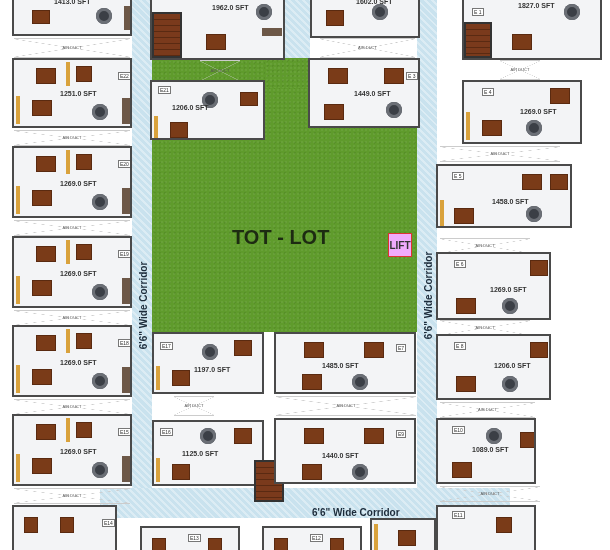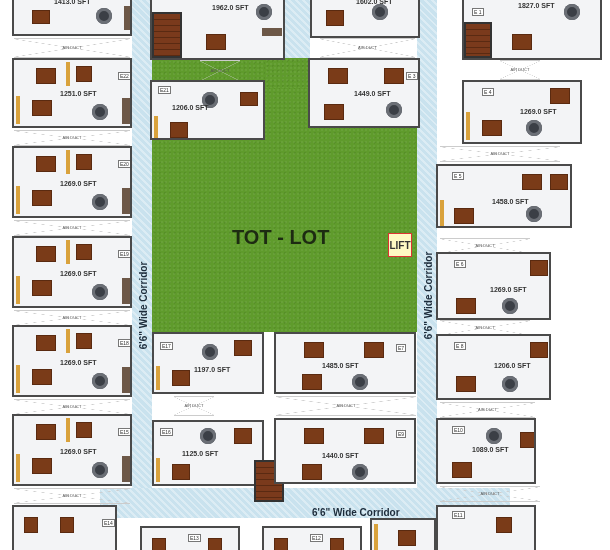--- a/index.html
+++ b/index.html
@@ -8,21 +8,21 @@
   .lawn{position:absolute;background:#5f9b2c;background-image:radial-gradient(rgba(255,255,255,.06) 1px,transparent 1px),radial-gradient(rgba(0,0,0,.08) 1px,transparent 1px);background-size:4px 4px,5px 5px;}
   .unit{position:absolute;background:#f3f4f6;border:2px solid #4a4a4a;box-sizing:border-box;overflow:hidden;}
   .unit .bed{position:absolute;background:#7a3b18;border:1px solid #5a2a10;}
   .unit .wood{position:absolute;background:#d9a23c;}
   .unit .dining{position:absolute;width:16px;height:16px;border-radius:50%;background:#3b3f46;box-shadow:0 0 0 3px #6b6f76 inset;}
   .unit .kit{position:absolute;background:#6d5848;}
   .sft{position:absolute;font-size:7px;font-weight:bold;color:#333;white-space:nowrap;}
   .uid{position:absolute;font-size:5px;color:#333;border:1px solid #777;padding:0 1px;background:#fff;}
   .airduct{position:absolute;font-size:4px;color:#555;text-align:center;border-top:1px solid #ccc;border-bottom:1px solid #ccc;background:linear-gradient(to bottom right,transparent 49%,#ccc 50%,transparent 51%),linear-gradient(to top right,transparent 49%,#ccc 50%,transparent 51%);}
   .stairs{position:absolute;background:repeating-linear-gradient(to bottom,#7a3a1c 0 5px,#5a2a12 5px 6px);border:2px solid #333;box-sizing:border-box;}
-  .lift-box{position:absolute;width:24px;height:24px;background:#fef9c3;border:1px solid #d33;box-sizing:border-box;font-weight:bold;font-size:10px;color:#333;display:flex;align-items:center;justify-content:center;}
+  .lift-box{position:absolute;width:24px;height:24px;background:#f0abfc;border:1px solid #d33;box-sizing:border-box;font-weight:bold;font-size:10px;color:#333;display:flex;align-items:center;justify-content:center;}
   .totlot{position:absolute;font-size:20px;font-weight:bold;color:#1d2b12;}
   .corr-label{position:absolute;font-size:10px;font-weight:bold;color:#1c2b3a;white-space:nowrap;}
   .vert{transform:rotate(-90deg);transform-origin:center;}
 </style>
 </head>
 <body>
 
 <div class="corridor" style="left:132px;top:0;width:20px;height:510px;"></div>
 <div class="corridor" style="left:417px;top:0;width:20px;height:510px;"></div>
 <div class="corridor" style="left:100px;top:488px;width:410px;height:30px;"></div>

